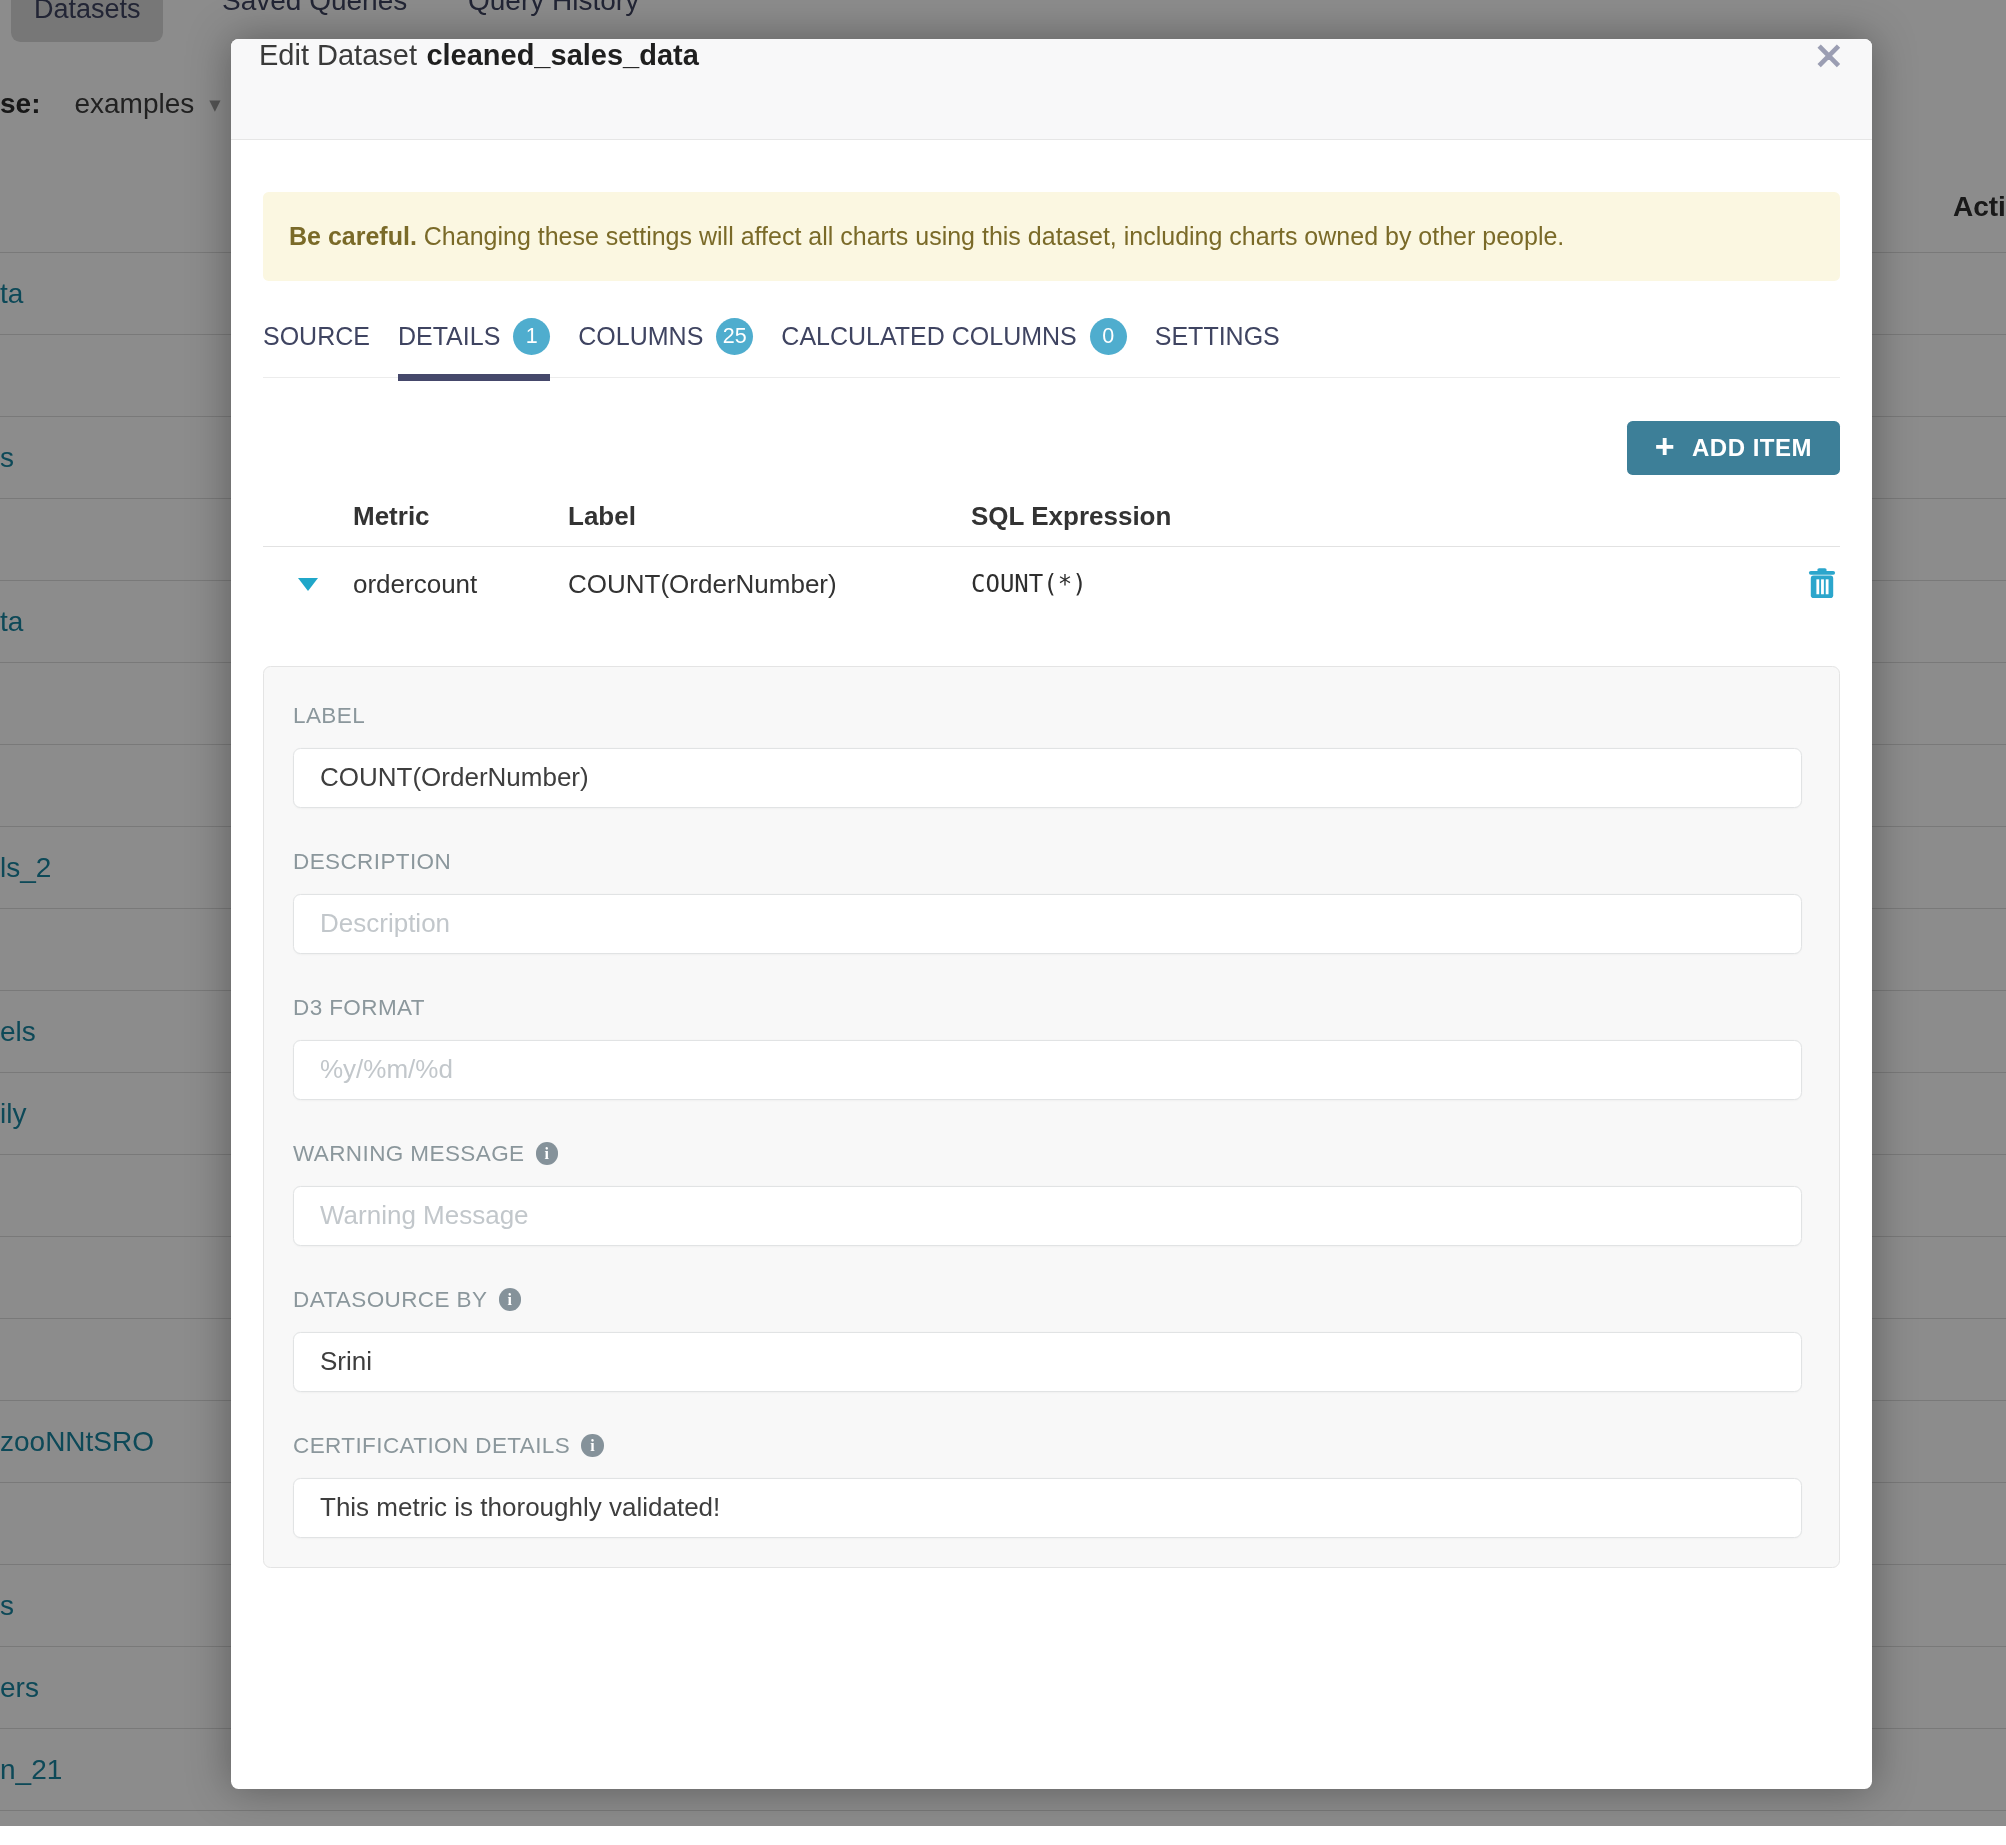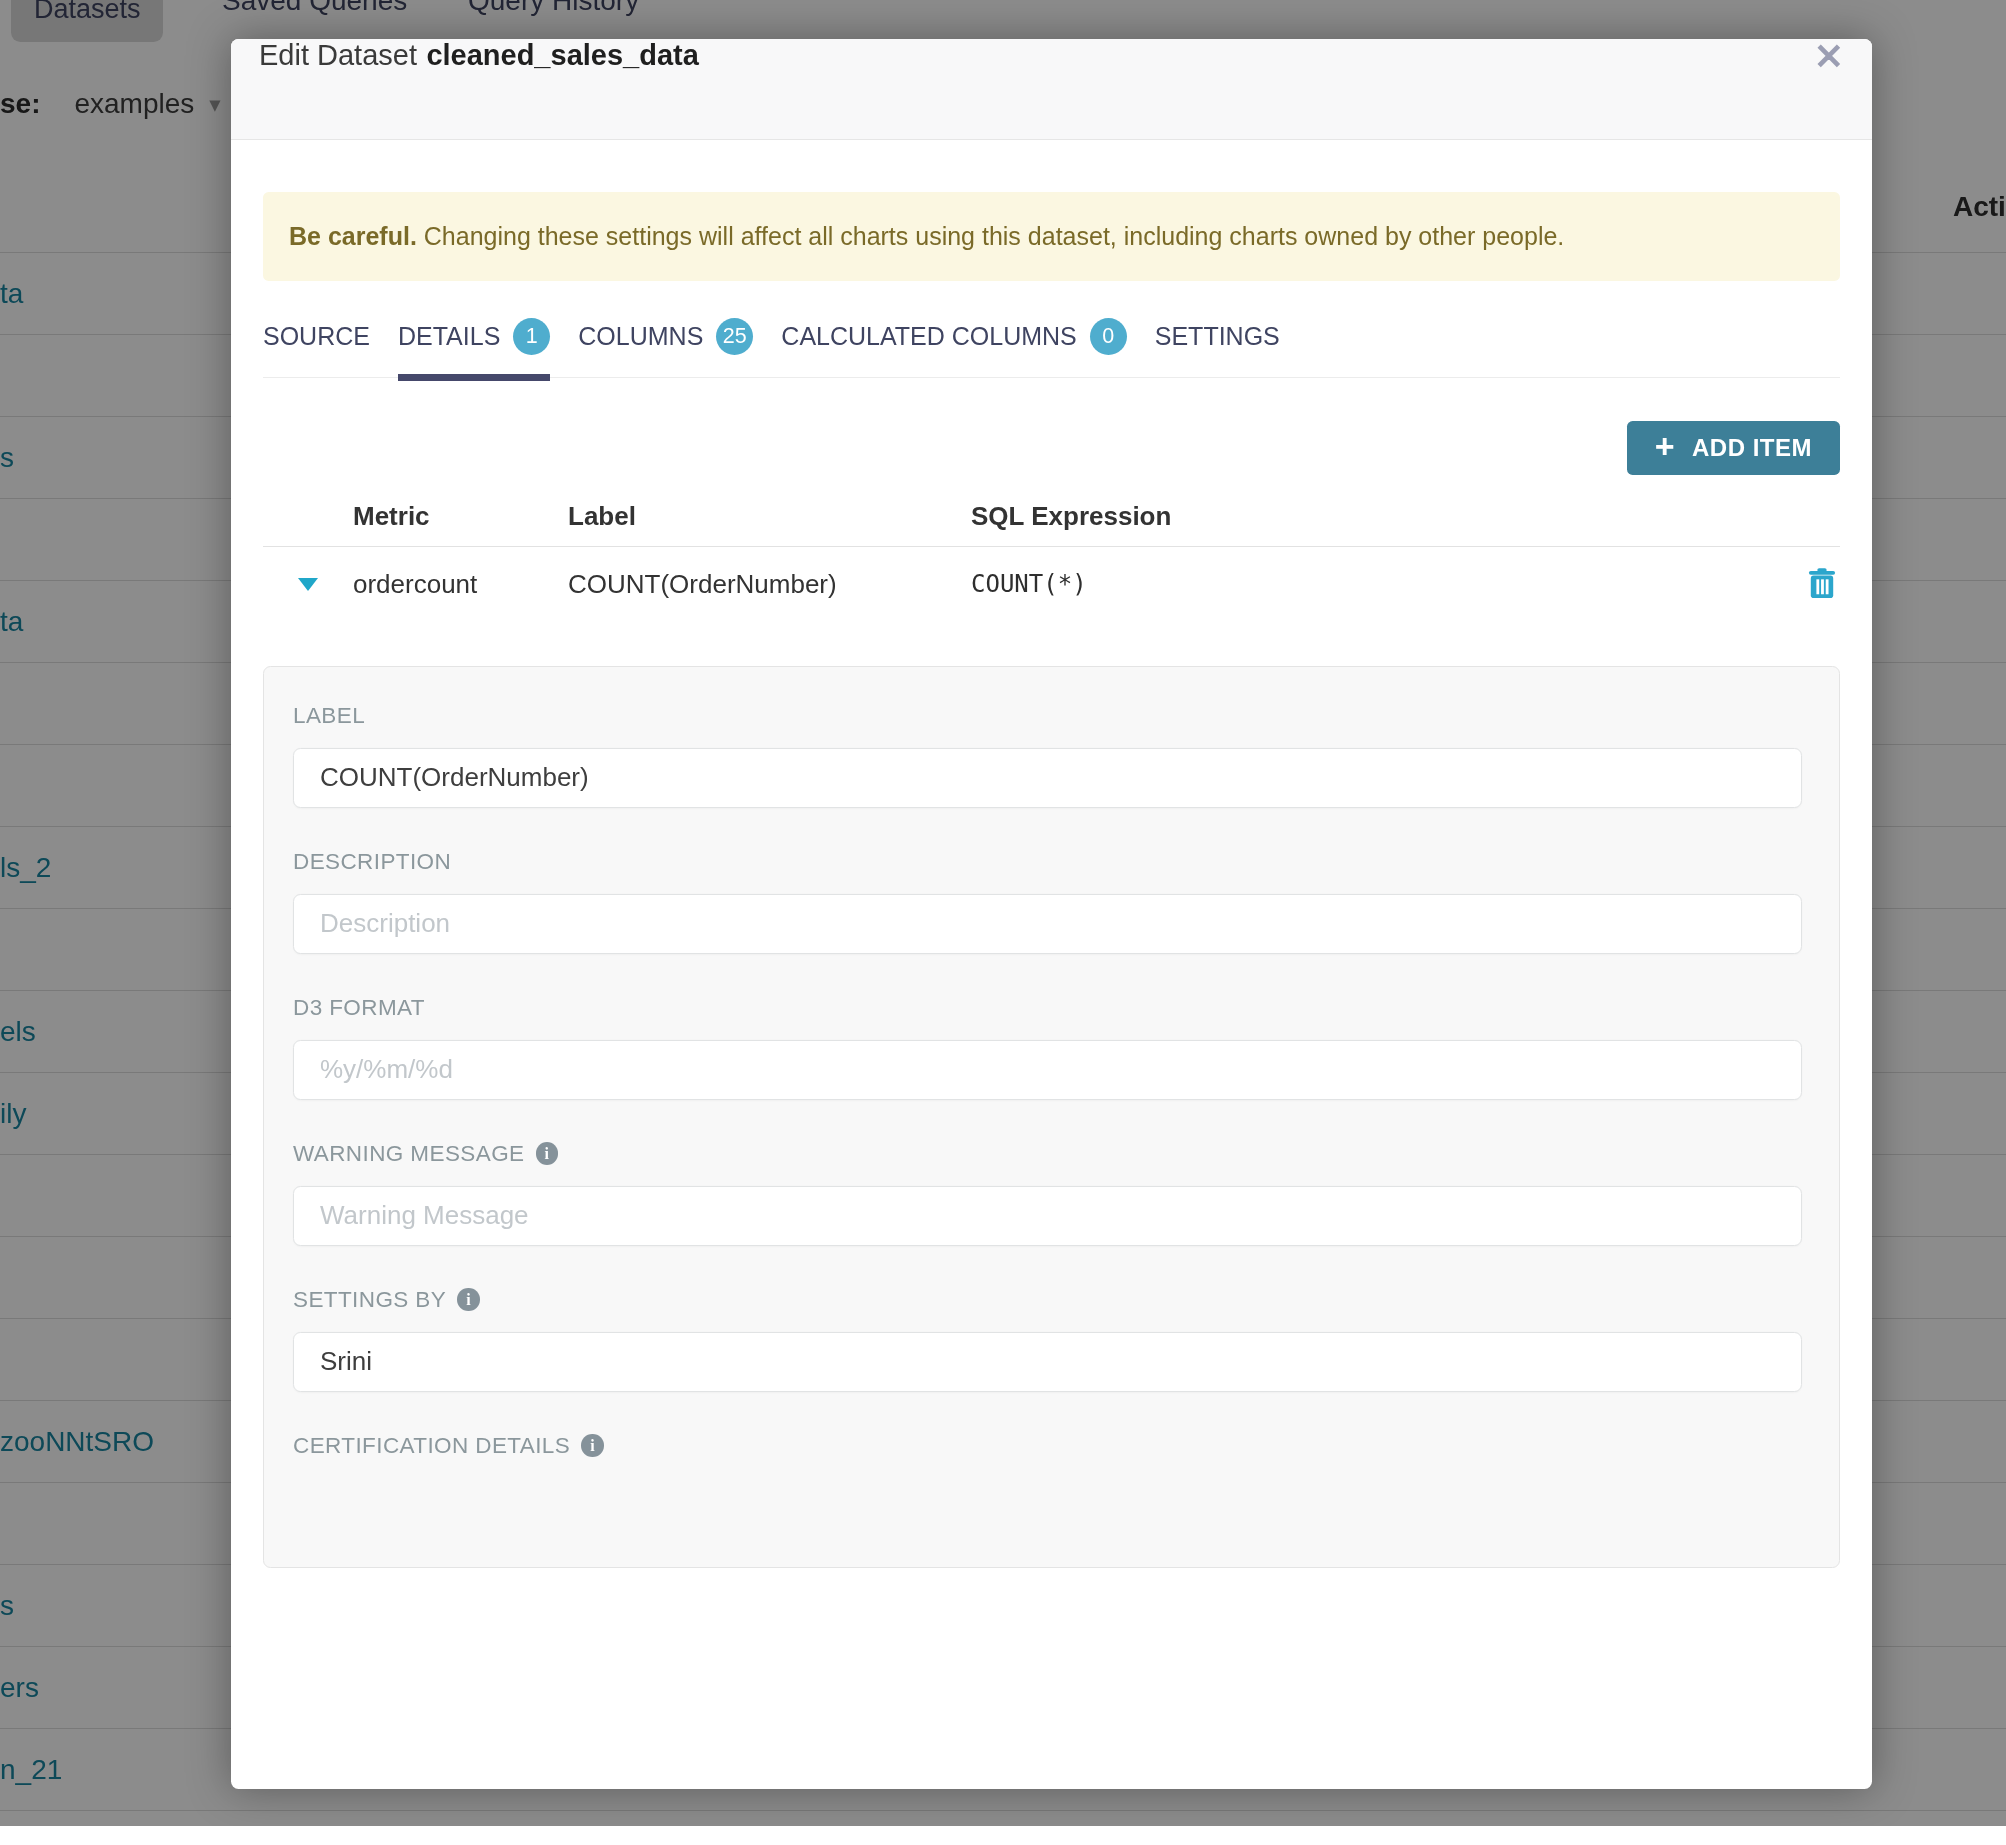--- a/index.html
+++ b/index.html
@@ -251,31 +251,32 @@
         <div class="field">
           <div class="field-label">
             <span>WARNING MESSAGE</span>
             <span class="info-dot">i</span>
           </div>
           <input type="text" placeholder="Warning Message" style="">
         </div>
 
         <div class="field">
           <div class="field-label">
-            <span>SETTINGS BY</span>
+            <span>DATASOURCE BY</span>
             <span class="info-dot">i</span>
           </div>
           <input type="text" value="Srini" style="">
         </div>
 
         <div class="field">
           <div class="field-label">
             <span>CERTIFICATION DETAILS</span>
             <span class="info-dot">i</span>
           </div>
+          <input type="text" value="This metric is thoroughly validated!" style="">
         </div>
 
       </div>
     </div>
 
 
   </div>
 </div>
 
 

